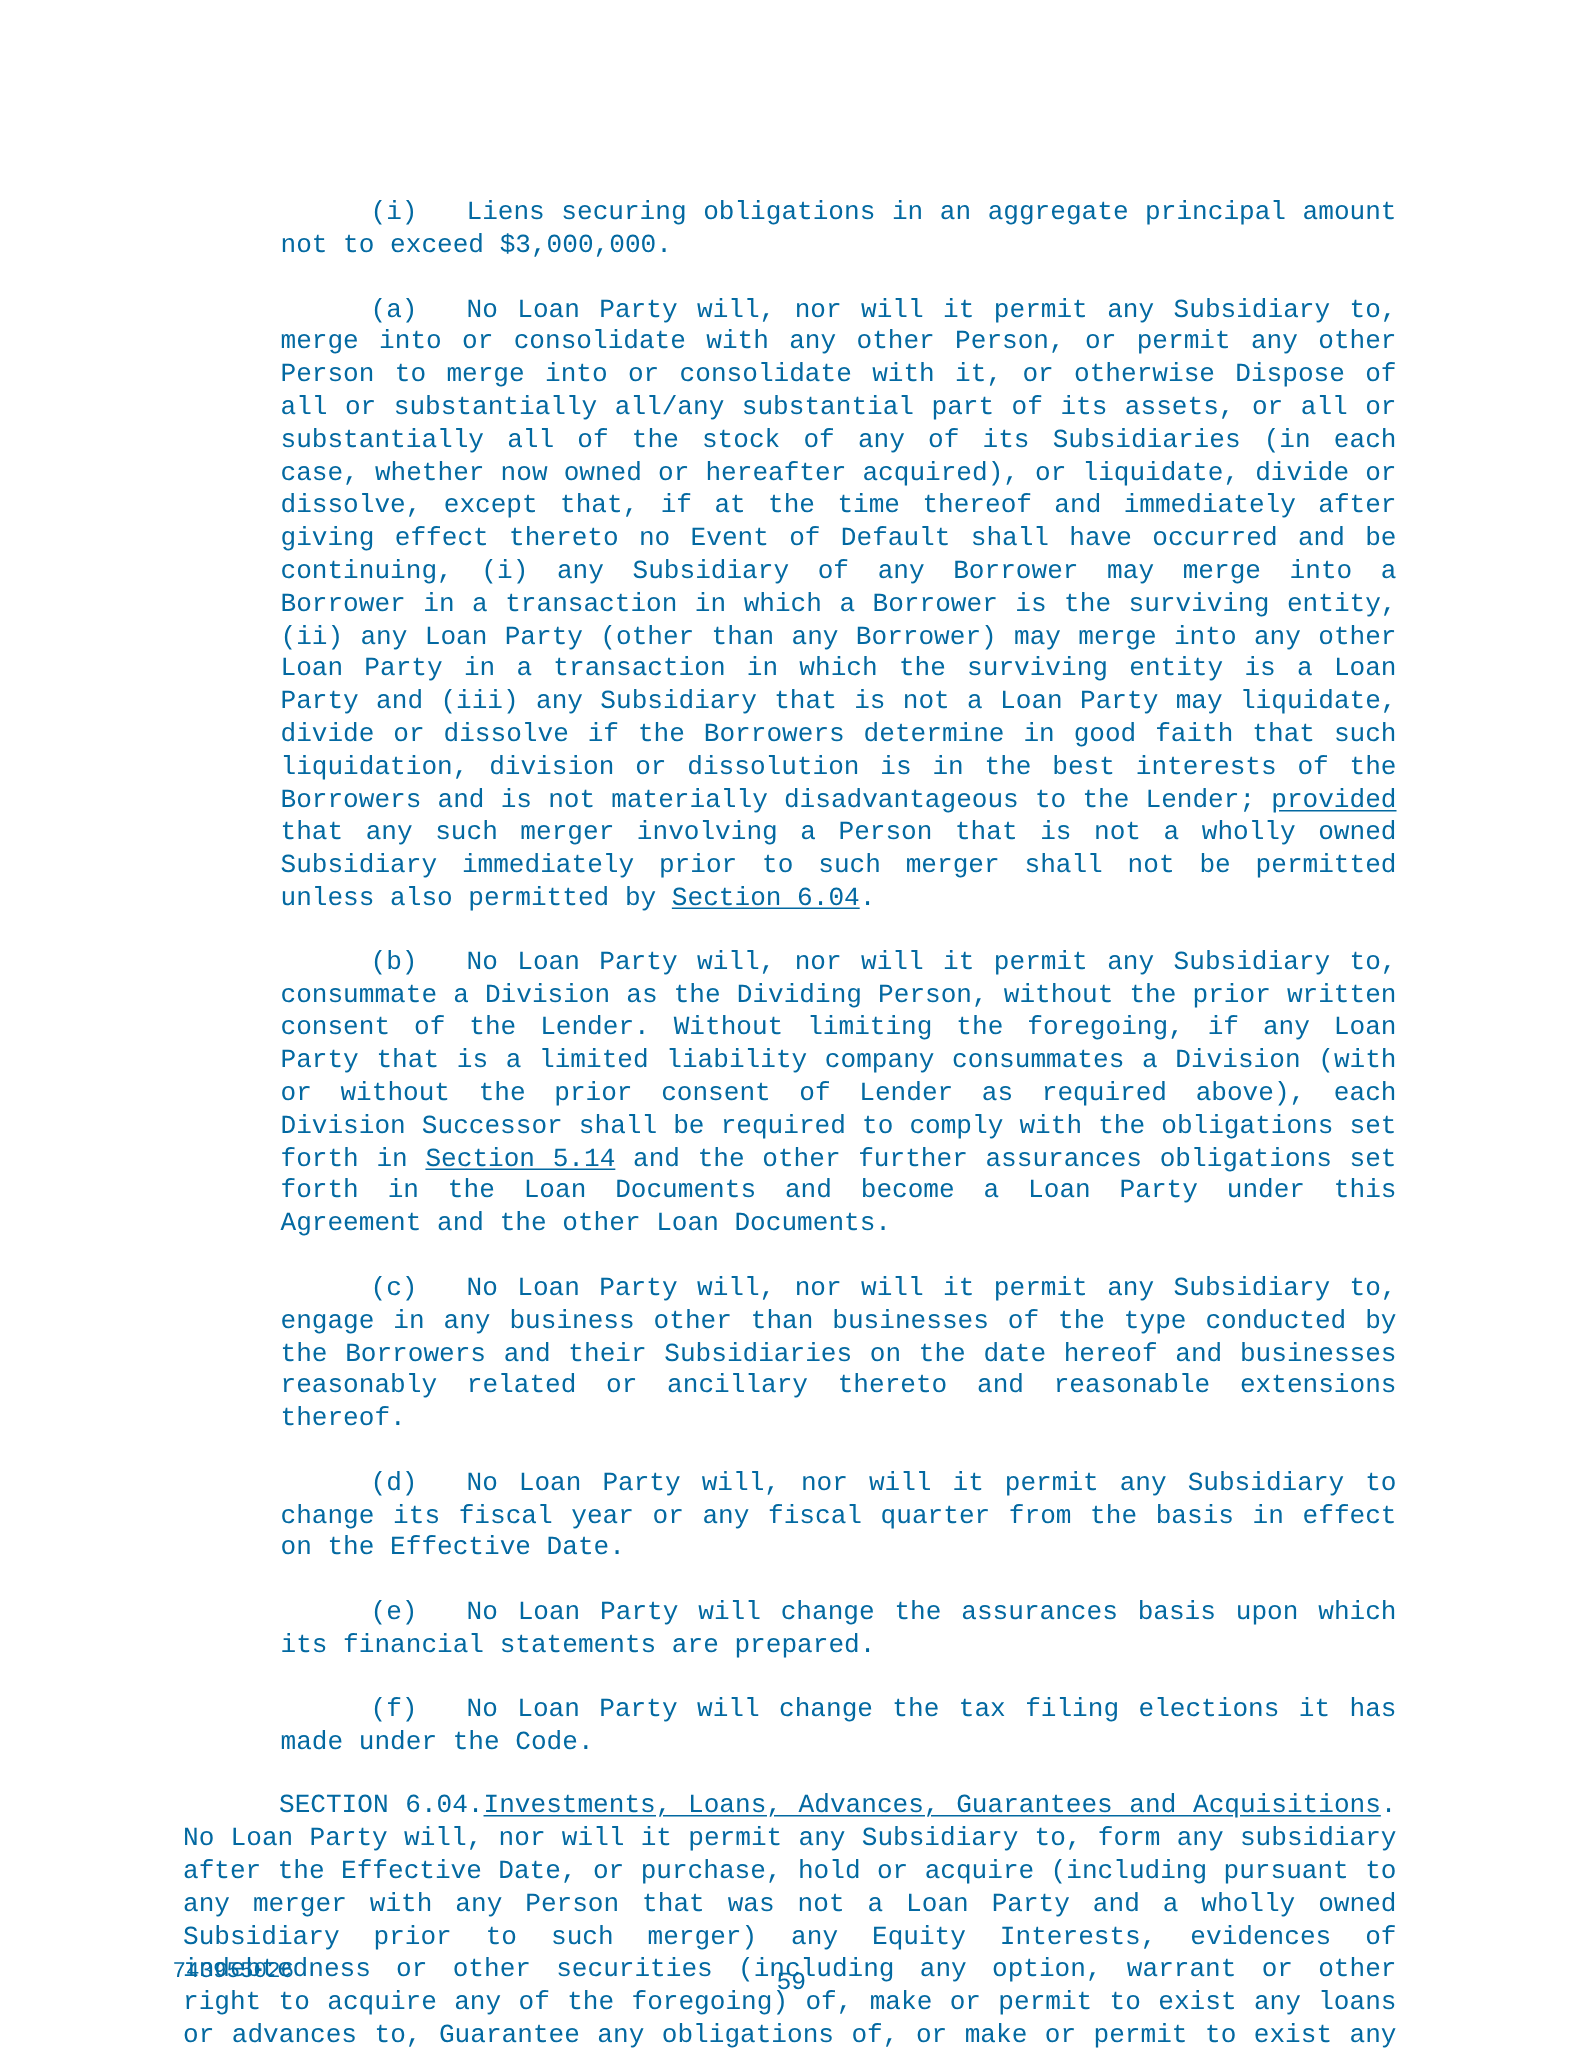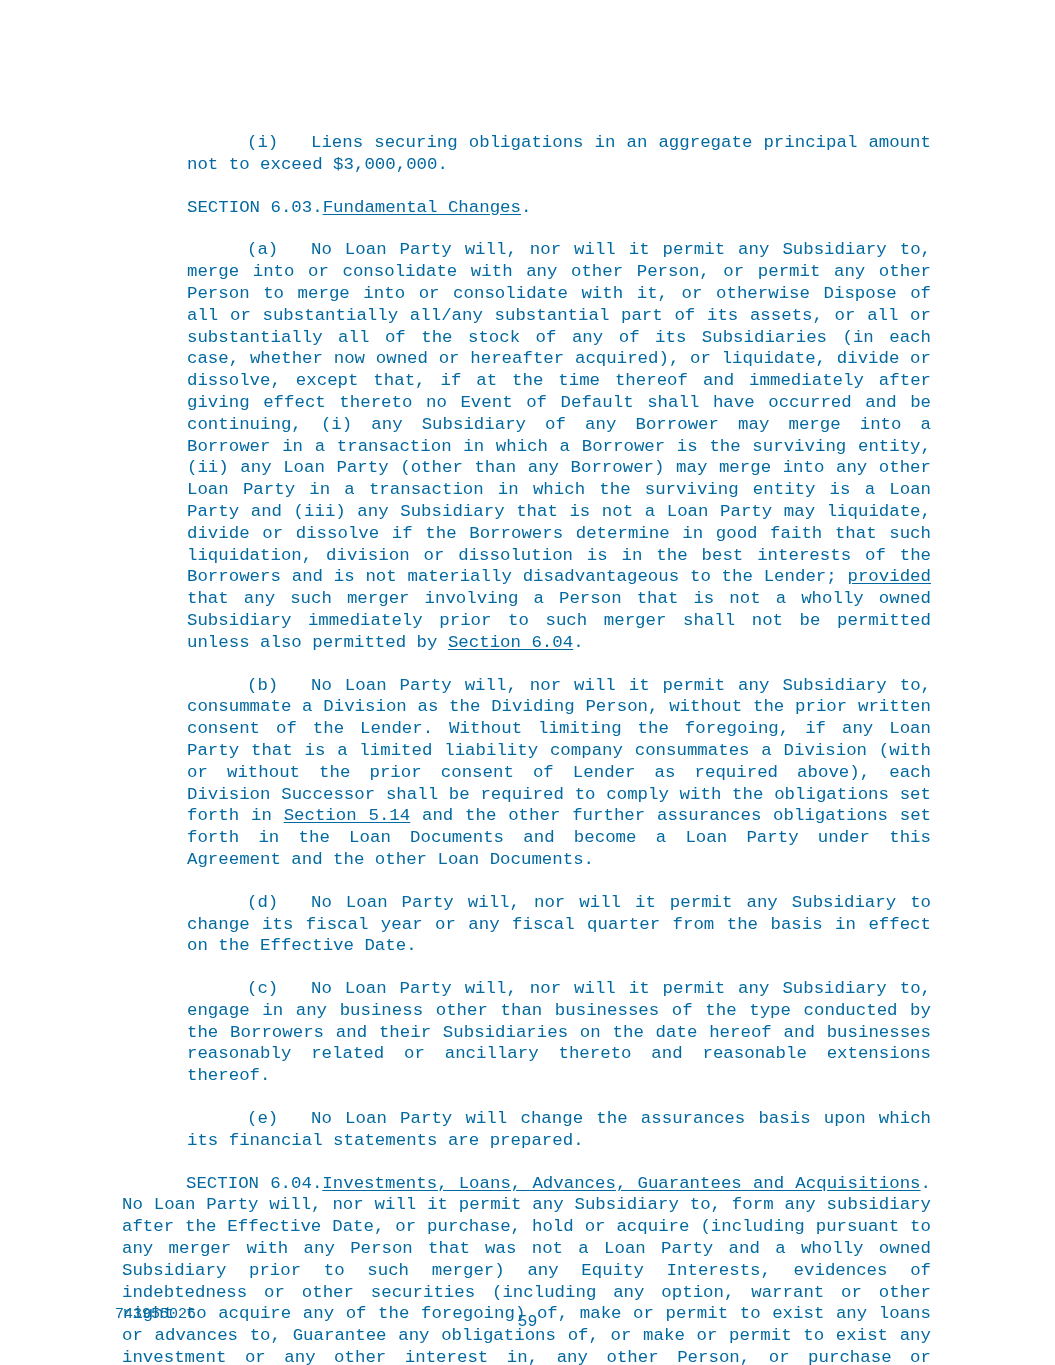--- a/index.html
+++ b/index.html
@@ -64,23 +64,23 @@
     font-size: 15px;
     line-height: 16px;
   }
 </style>
 </head>
 <body>
 
 <div class="page">
   <main class="content">
     <p class="block sub indent-label"><span class="plabel">(i)</span><span>Liens securing obligations in an aggregate principal amount not to exceed $3,000,000.</span></p>
-    <p class="block sub"><span>SECTION 6.03.</span><span class="u">Fundamental Changes</span><span>.</span></p>
     <p class="block sub indent-label"><span class="plabel">(a)</span><span>No Loan Party will, nor will it permit any Subsidiary to, merge into or consolidate with any other Person, or permit any other Person to merge into or consolidate with it, or otherwise Dispose of all or substantially all/any substantial part of its assets, or all or substantially all of the stock of any of its Subsidiaries (in each case, whether now owned or hereafter acquired), or liquidate, divide or dissolve, except that, if at the time thereof and immediately after giving effect thereto no Event of Default shall have occurred and be continuing, (i) any Subsidiary of any Borrower may merge into a Borrower in a transaction in which a Borrower is the surviving entity, (ii) any Loan Party (other than any Borrower) may merge into any other Loan Party in a transaction in which the surviving entity is a Loan Party and (iii) any Subsidiary that is not a Loan Party may liquidate, divide or dissolve if the Borrowers determine in good faith that such liquidation, division or dissolution is in the best interests of the Borrowers and is not materially disadvantageous to the Lender; </span><span class="u">provided</span><span> that any such merger involving a Person that is not a wholly owned Subsidiary immediately prior to such merger shall not be permitted unless also permitted by </span><span class="u">Section 6.04</span><span>.</span></p>
     <p class="block sub indent-label"><span class="plabel">(b)</span><span>No Loan Party will, nor will it permit any Subsidiary to, consummate a Division as the Dividing Person, without the prior written consent of the Lender. Without limiting the foregoing, if any Loan Party that is a limited liability company consummates a Division (with or without the prior consent of Lender as required above), each Division Successor shall be required to comply with the obligations set forth in </span><span class="u">Section 5.14</span><span> and the other further assurances obligations set forth in the Loan Documents and become a Loan Party under this Agreement and the other Loan Documents.</span></p>
+    <p class="block sub indent-label"><span class="plabel">(c)</span><span>No Loan Party will, nor will it permit any Subsidiary to, engage in any business other than businesses of the type conducted by the Borrowers and their Subsidiaries on the date hereof and businesses reasonably related or ancillary thereto and reasonable extensions thereof.</span></p>
     <p class="block sub indent-label"><span class="plabel">(d)</span><span>No Loan Party will, nor will it permit any Subsidiary to change its fiscal year or any fiscal quarter from the basis in effect on the Effective Date.</span></p>
-    <p class="block sub indent-label"><span class="plabel">(c)</span><span>No Loan Party will, nor will it permit any Subsidiary to, engage in any business other than businesses of the type conducted by the Borrowers and their Subsidiaries on the date hereof and businesses reasonably related or ancillary thereto and reasonable extensions thereof.</span></p>
     <p class="block sub indent-label"><span class="plabel">(e)</span><span>No Loan Party will change the assurances basis upon which its financial statements are prepared.</span></p>
+    <p class="block sub indent-label"><span class="plabel">(f)</span><span>No Loan Party will change the tax filing elections it has made under the Code.</span></p>
     <p class="block sec604-para"><span>SECTION 6.04.</span><span class="u">Investments, Loans, Advances, Guarantees and Acquisitions</span><span>.  No Loan Party will, nor will it permit any Subsidiary to, form any subsidiary after the Effective Date, or purchase, hold or acquire (including pursuant to any merger with any Person that was not a Loan Party and a wholly owned Subsidiary prior to such merger) any Equity Interests, evidences of indebtedness or other securities (including any option, warrant or other right to acquire any of the foregoing) of, make or permit to exist any loans or advances to, Guarantee any obligations of, or make or permit to exist any investment or any other interest in, any other Person, or purchase or otherwise acquire (in one transaction or a series of transactions) any assets of any other Person constituting a business unit (whether through purchase of assets, merger or otherwise), except:</span></p>
   </main>
   <div class="footer-page-number">59</div>
   <div class="footer-doc-id">743955026</div>
 </div>
 
 </body></html>

